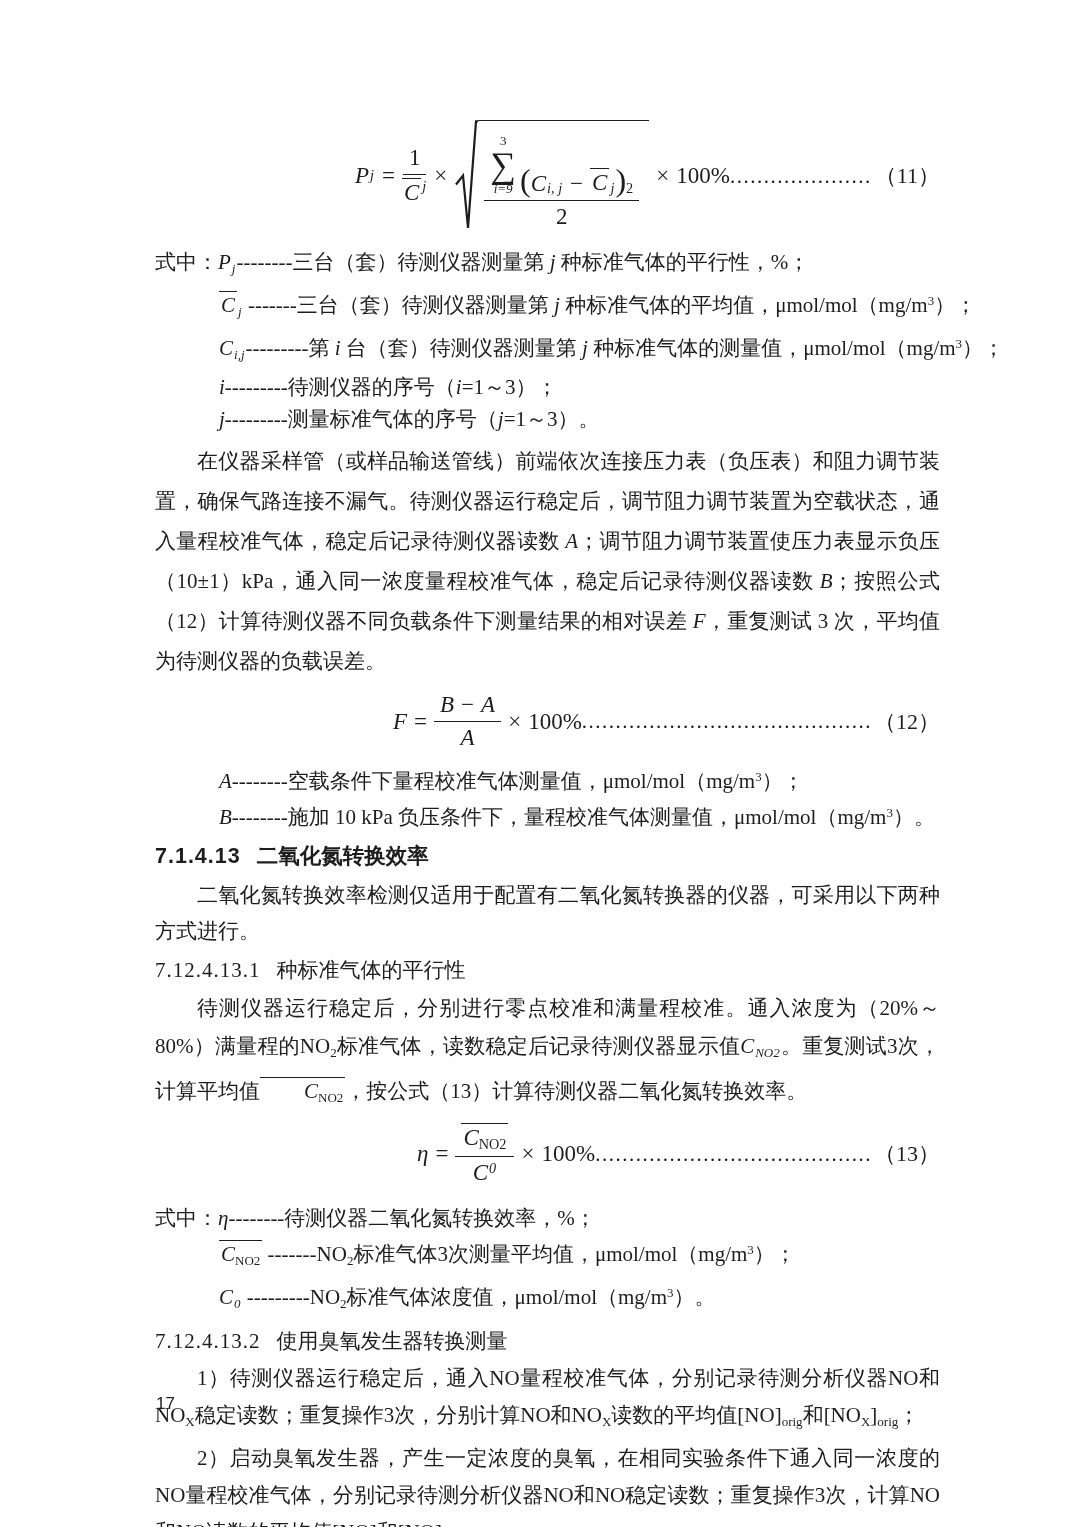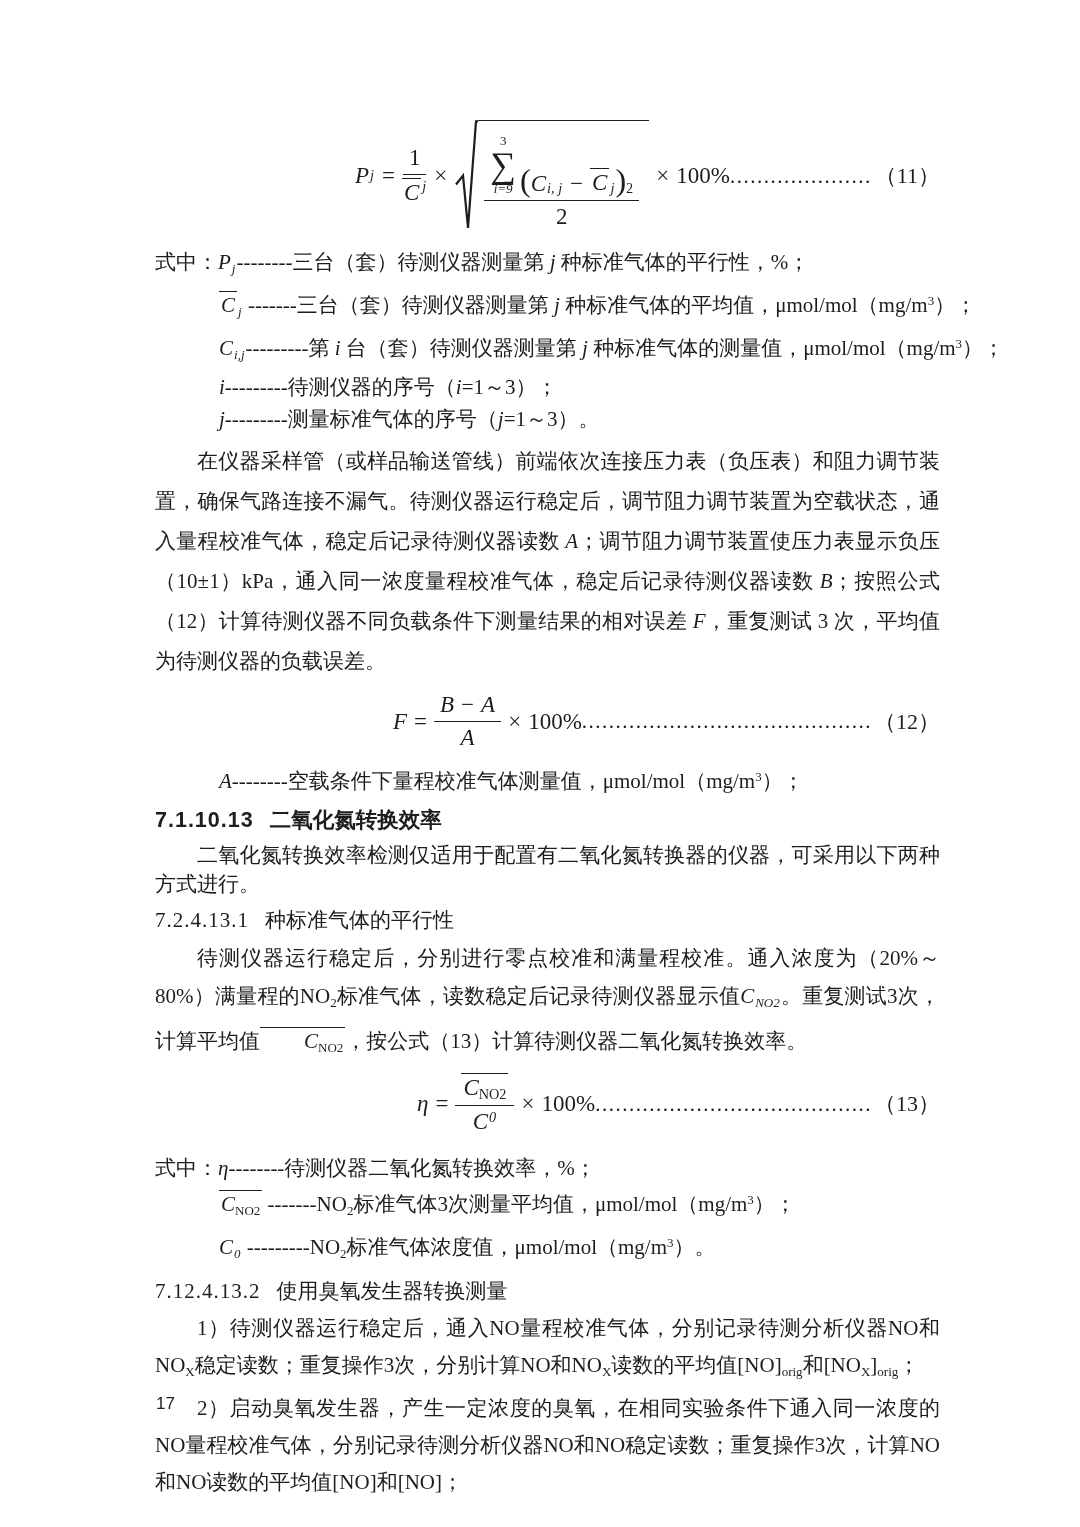--- a/index.html
+++ b/index.html
@@ -49,21 +49,21 @@
     font-family:"Liberation Sans","DejaVu Sans",sans-serif;
     font-weight:bold; font-size:21.5px; line-height:30px; margin:8px 0 6px;
   }
   .sec-heading.sub {
     font-family:"Liberation Serif","DejaVu Serif",serif;
     font-weight:normal; font-size:21px; margin:6px 0 4px;
   }
   .sec-num { margin-right:16px; letter-spacing:1px; }
   .para { margin:0; text-align:justify; text-indent:2em; }
   .p12 { line-height:40px; margin-bottom:10px; }
-  .p13 { line-height:29px; }
+  .p13 { line-height:36px; }
   .p1311 { line-height:38px; }
   .pitem { line-height:37px; }
 
   .page-no {
     position:absolute; left:156px; top:1394px;
     font-family:"Liberation Sans","DejaVu Sans",sans-serif; font-size:17px; color:#222;
   }
 </style>
 </head>
 <body>
@@ -141,29 +141,30 @@
       </span>
       <span class="op">×</span>
       <span>100%</span>
     </span>
     <span class="dots">............................................</span>
     <span class="flabel">（12）</span>
   </div>
 
   <div class="where">
     <div class="where-line cont"><span><span class="seg-i">A</span>--------空载条件下量程校准气体测量值，μmol/mol（mg/m<span class="seg-sup">3</span>）；</span></div>
+    <div class="where-line cont"><span><span class="seg-i">B</span>--------施加 10 kPa 负压条件下，量程校准气体测量值，μmol/mol（mg/m<span class="seg-sup">3</span>）。</span></div>
   </div>
 
   <div class="sec-heading">
-    <span class="sec-num">7.1.10.13</span><span>二氧化氮转换效率</span>
+    <span class="sec-num">7.1.4.13</span><span>二氧化氮转换效率</span>
   </div>
   <p class="para p13">二氧化氮转换效率检测仅适用于配置有二氧化氮转换器的仪器，可采用以下两种方式进行。</p>
 
   <div class="sec-heading sub">
-    <span class="sec-num">7.2.4.13.1</span><span>种标准气体的平行性</span>
+    <span class="sec-num">7.12.4.13.1</span><span>种标准气体的平行性</span>
   </div>
   <p class="para p1311">待测仪器运行稳定后，分别进行零点校准和满量程校准。通入浓度为（20%～80%）满量程的NO<span class="seg-sub">2</span>标准气体，读数稳定后记录待测仪器显示值<span class="seg-i">C</span><span class="seg-isub">NO2</span>。重复测试3次，计算平均值<span class="seg-bar"><span class="seg-i">C</span><span class="seg-sub">NO2</span></span>，按公式（13）计算待测仪器二氧化氮转换效率。</p>
 
   <div class="formula f13">
     <span class="math">
       <span class="seg-i">η</span>
       <span class="op">=</span>
       <span class="frac">
         <span class="fnum">
             <span class="seg-bar"><span class="seg-i">C</span><span class="seg-sub">NO2</span></span>

